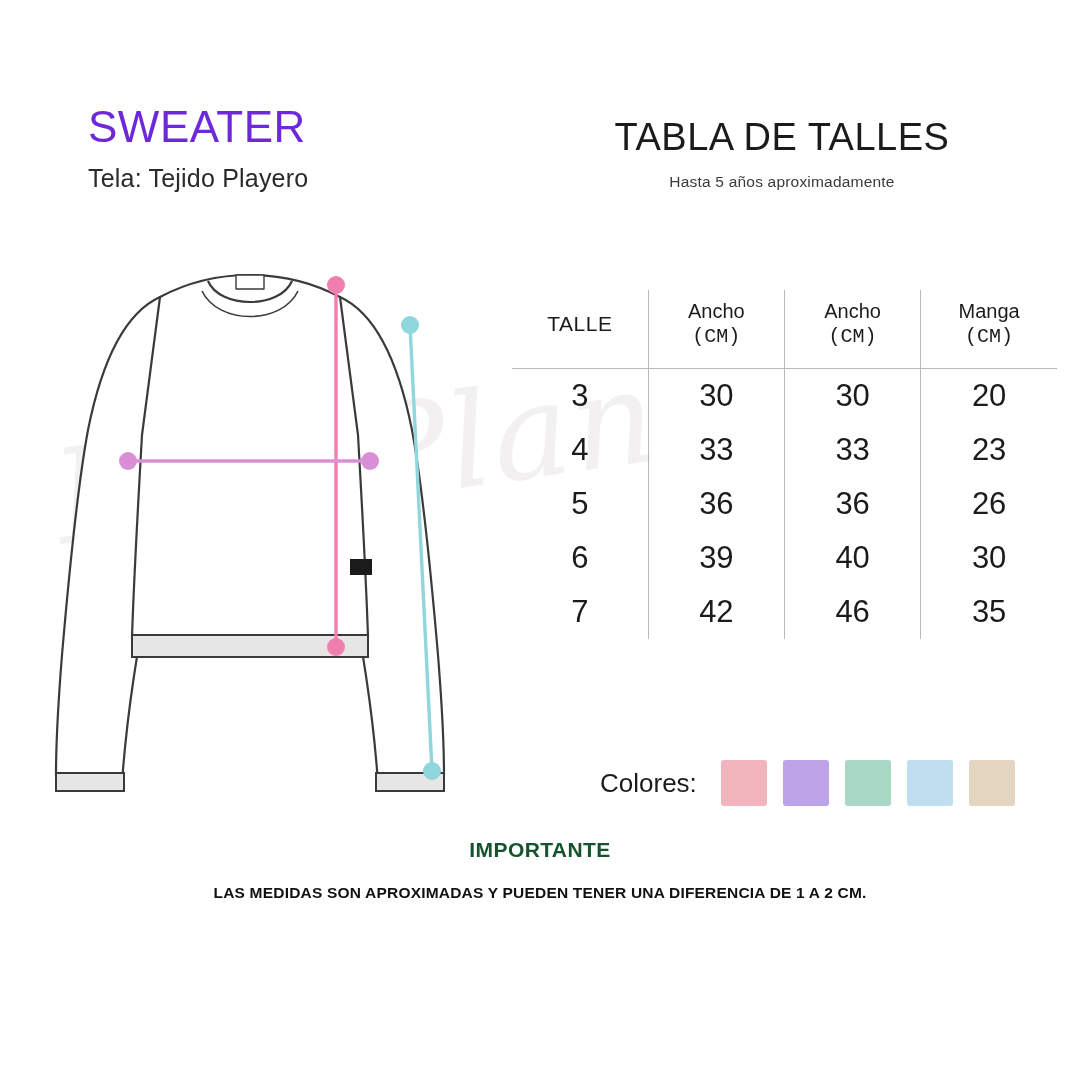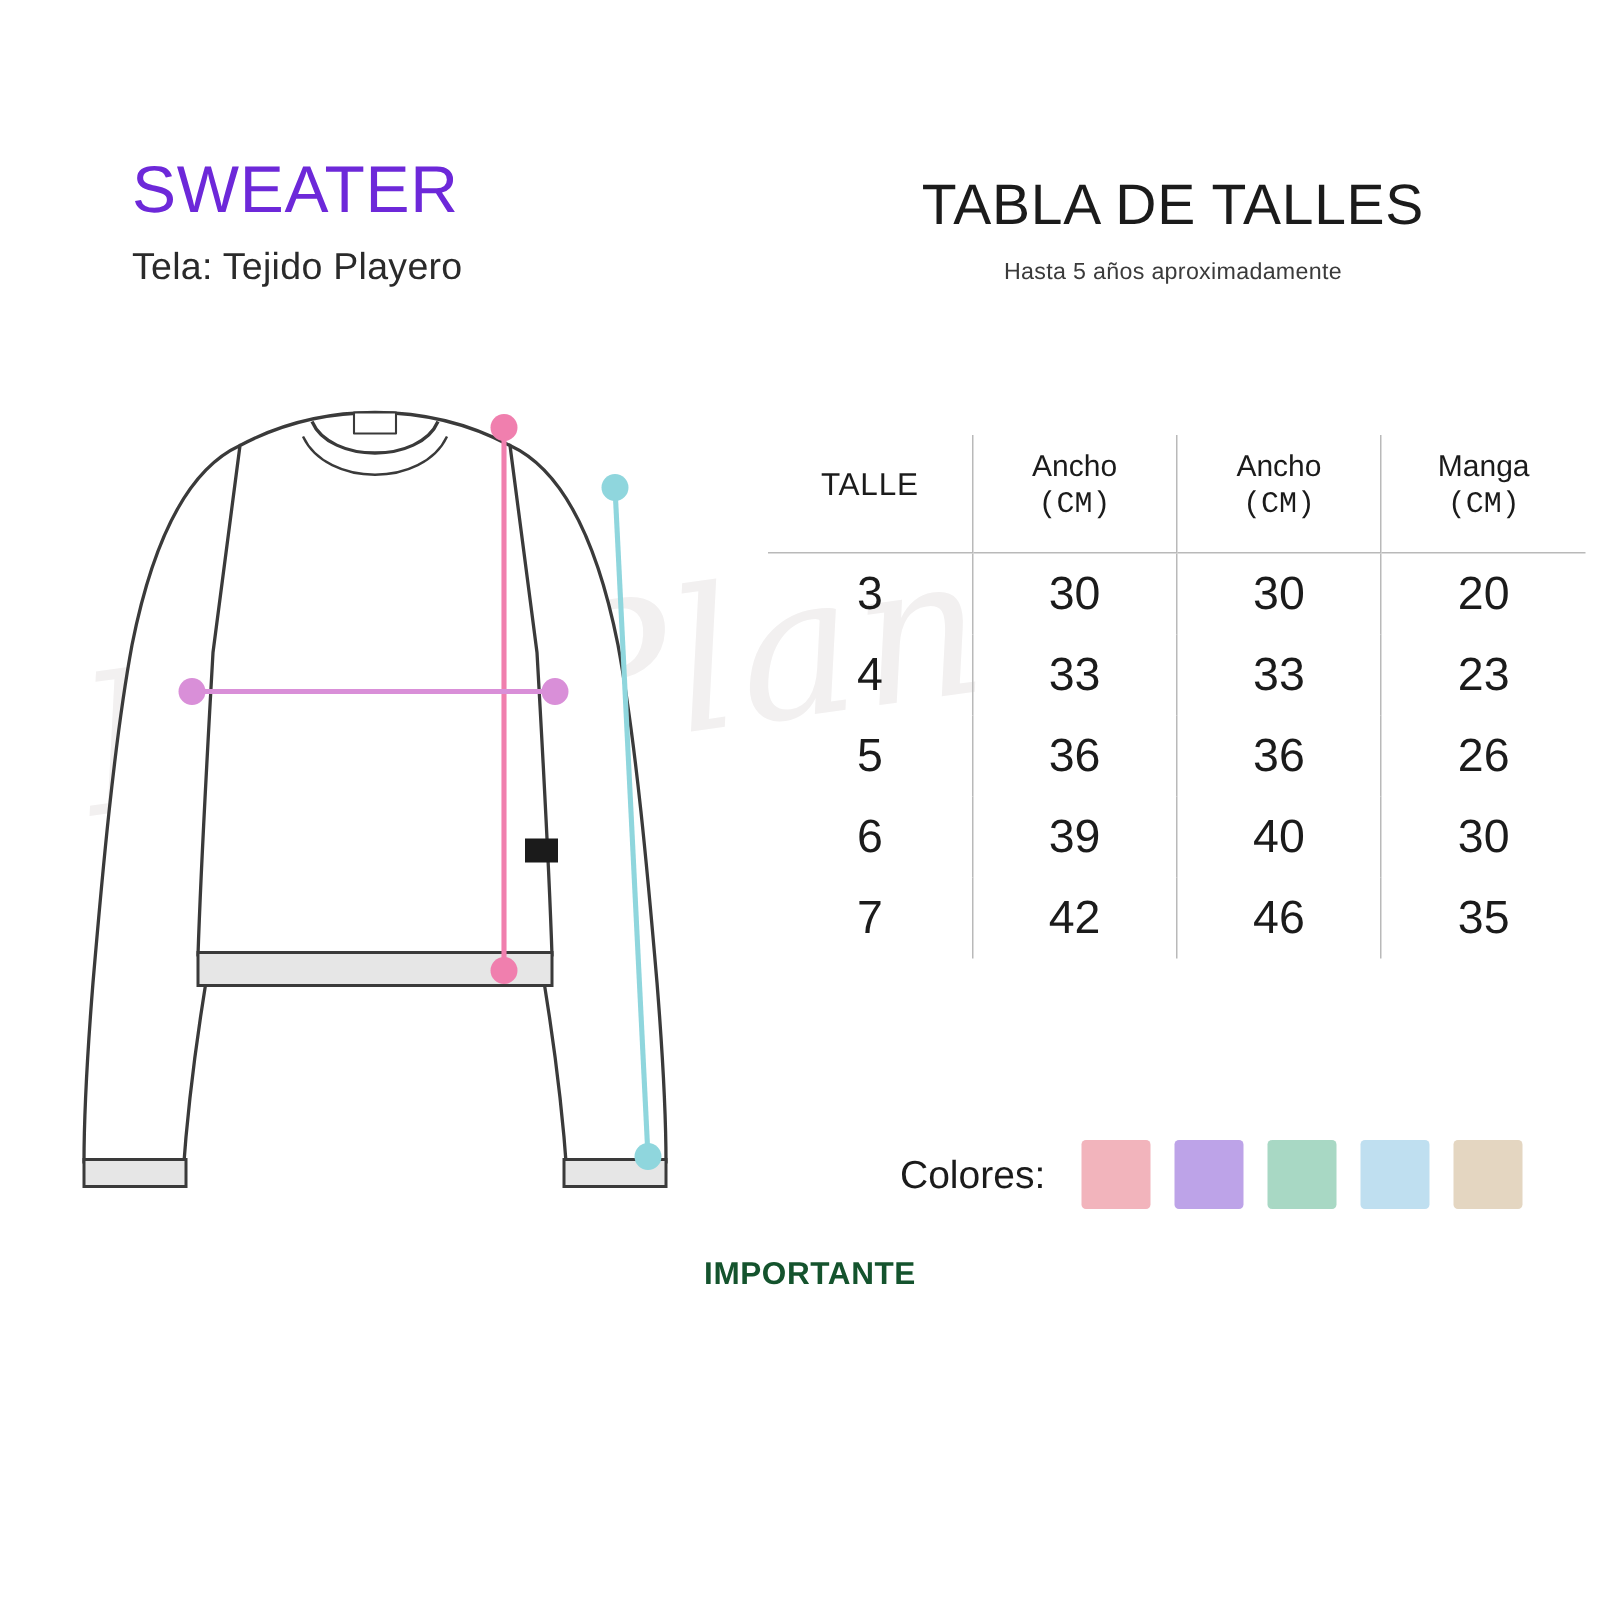--- a/index.html
+++ b/index.html
@@ -281,15 +281,16 @@
     <div class="colors-label">Colores:</div>
     <div class="swatch" style="background: rgb(242, 180, 188);"></div>
     <div class="swatch" style="background: rgb(189, 163, 232);"></div>
     <div class="swatch" style="background: rgb(168, 216, 196);"></div>
     <div class="swatch" style="background: rgb(191, 223, 240);"></div>
     <div class="swatch" style="background: rgb(228, 214, 193);"></div>
   </div>
 
   <div class="important">
     <div class="important-title">IMPORTANTE</div>
+    <div class="important-line1">LAS MEDIDAS SON APROXIMADAS Y PUEDEN TENER UNA DIFERENCIA DE 1 A 2 CM.</div>
   </div>
 
 </div>
 
 </body></html>

